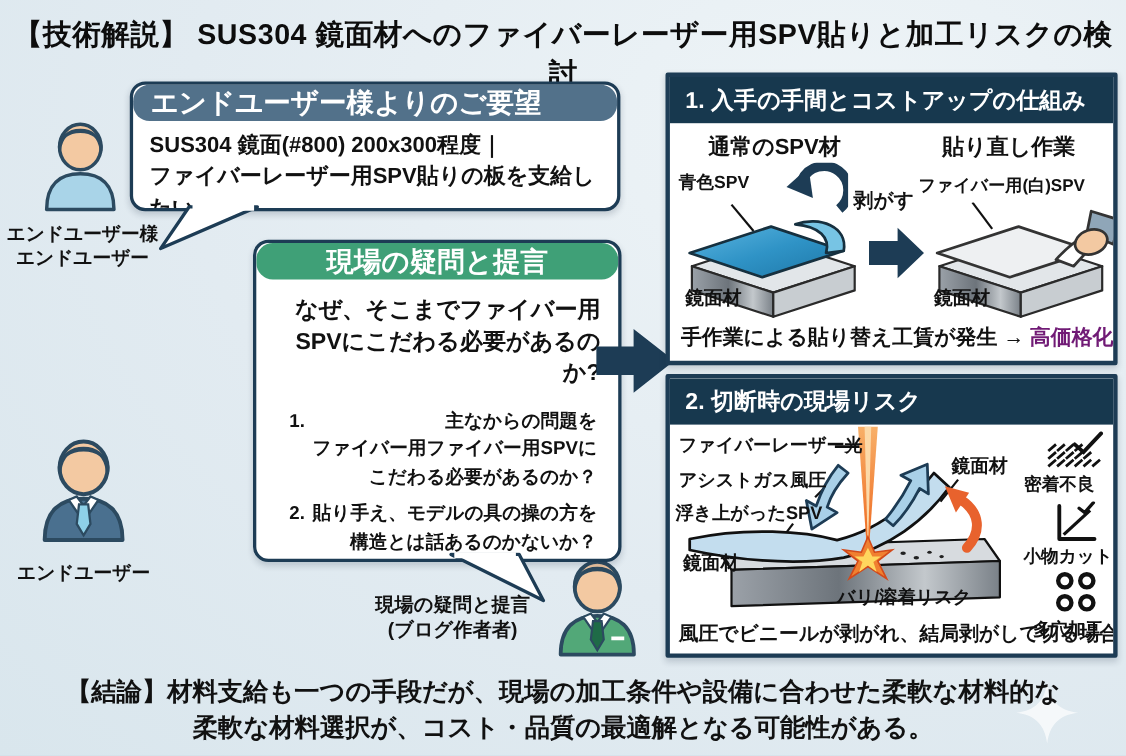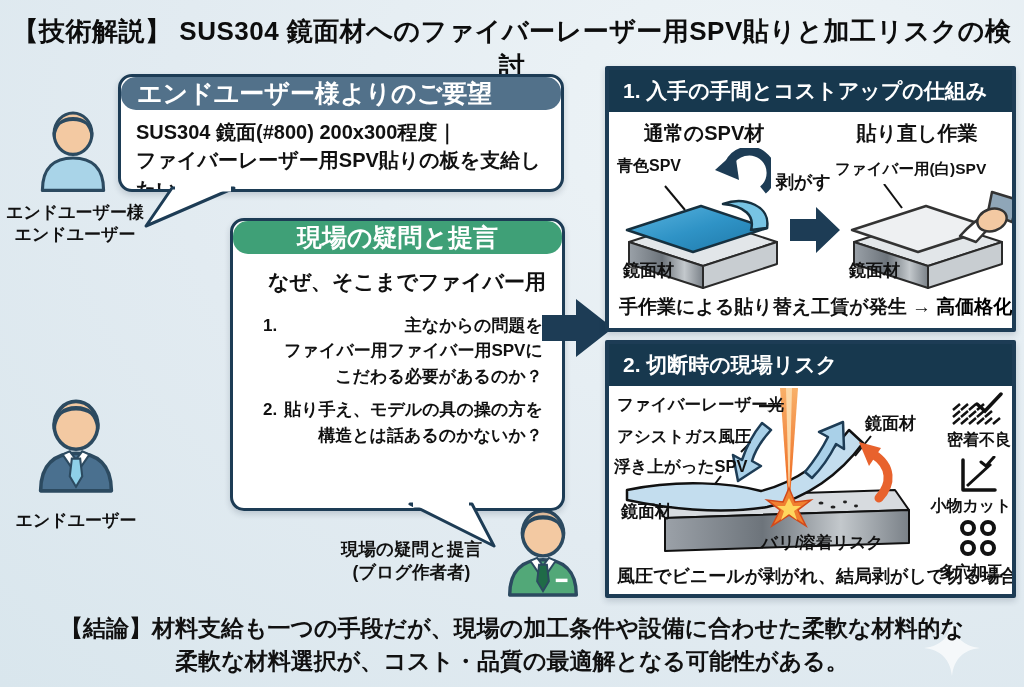--- a/index.html
+++ b/index.html
@@ -18,21 +18,21 @@
   .q-body{padding:4px 16px 0 16px;text-align:right;}
   .q-heading{font-size:21px;font-weight:800;line-height:1.36;margin:10px 0 16px 0;}
   .q-list{font-size:17px;font-weight:700;line-height:1.5;margin-left:14px;}
   .q-item{display:flex;gap:7px;margin-bottom:8px;}
   .panel{position:absolute;background:#fff;border:4px solid #1d3c55;border-radius:2px;
     overflow:hidden;box-shadow:0 3px 6px rgba(20,40,60,.18);}
   .panel-head{background:#17384e;color:#fff;font-weight:800;font-size:21px;padding:7px 14px;}
   .panel-body{position:relative;width:100%;height:calc(100% - 41px);}
   .lbl{position:absolute;font-weight:800;white-space:nowrap;}
   .cap{font-weight:800;font-size:19px;white-space:nowrap;}
-  .red{color:#000000;}
+  .red{color:#701a75;}
   .plabel{position:absolute;font-weight:800;font-size:17px;text-align:center;line-height:1.32;white-space:nowrap;}
   .colhead{font-size:20px;text-align:center;}
   svg{display:block;}
 </style>
 </head>
 <body>
 
 <div class="canvas">
 
   <h1 class="title">【技術解説】 SUS304 鏡面材へのファイバーレーザー用SPV貼りと加工リスクの検討</h1>
@@ -81,20 +81,21 @@
   <svg class="abs" style="left:138px;top:186px" width="110" height="44">
     <polygon points="34,2 96,2 8,40" fill="#ffffff" stroke="#1d3c55" stroke-width="3" stroke-linejoin="round"></polygon>
     <line x1="37" y1="2" x2="93" y2="2" stroke="#ffffff" stroke-width="7"></line>
   </svg>
 
   <div class="bubble" style="left:230px;top:218px;width:329px;height:287px">
     <div class="bubble-head green">現場の疑問と提言</div>
     <div class="q-body">
       <div class="q-heading">
         <div>なぜ、そこまでファイバー用</div>
+        <div>SPVにこだわる必要があるのか?</div>
       </div>
       <div class="q-list">
         <div class="q-item">
           <span>1.</span>
           <div>
             <div>主なからの問題を</div>
             <div>ファイバー用ファイバー用SPVに</div>
             <div>こだわる必要があるのか？</div>
           </div>
         </div>
@@ -231,21 +232,21 @@
       <div class="lbl" style="left:256px;top:26px;font-size:17px">鏡面材</div>
       <div class="lbl" style="left:12px;top:114px;font-size:17px">鏡面材</div>
       <div class="lbl" style="left:152px;top:146px;font-size:16.5px">バリ/溶着リスク</div>
 
       <svg class="abs" style="left:340px;top:6px" width="54" height="36">
         <path d="M28,12 L36,19 L52,2" fill="none" stroke="#111" stroke-width="3.5" stroke-linecap="round"></path>
         <path d="M4,18 l7,-6 M12,18 l7,-6 M20,18 l7,-6 M28,18 l7,-6" stroke="#111" stroke-width="2.5"></path>
         <path d="M4,25 l7,-6 M12,25 l7,-6 M20,25 l7,-6 M28,25 l7,-6 M36,25 l7,-6" stroke="#111" stroke-width="2.5"></path>
         <path d="M4,32 l7,-6 M12,32 l7,-6 M20,32 l7,-6 M28,32 l7,-6 M36,32 l7,-6 M44,32 l7,-6" stroke="#111" stroke-width="2.5"></path>
       </svg>
-      <div class="lbl" style="left:322px;top:44px;width:80px;text-align:right;font-size:16px">密着不良</div>
+      <div class="lbl" style="left:322px;top:44px;width:80px;text-align:left;font-size:16px">密着不良</div>
 
       <svg class="abs" style="left:348px;top:70px" width="42" height="38">
         <path d="M6,4 L6,34 L38,34" fill="none" stroke="#111" stroke-width="3.5" stroke-linecap="round" stroke-linejoin="round"></path>
         <path d="M10,30 L34,8" fill="none" stroke="#111" stroke-width="3"></path>
         <path d="M24,6 l5,4 l8,-9" fill="none" stroke="#111" stroke-width="3" stroke-linecap="round"></path>
       </svg>
       <div class="lbl" style="left:318px;top:110px;width:88px;text-align:center;font-size:16px">小物カット</div>
 
       <svg class="abs" style="left:348px;top:132px" width="44" height="42">
         <circle cx="11" cy="10" r="6" fill="none" stroke="#111" stroke-width="4"></circle>

